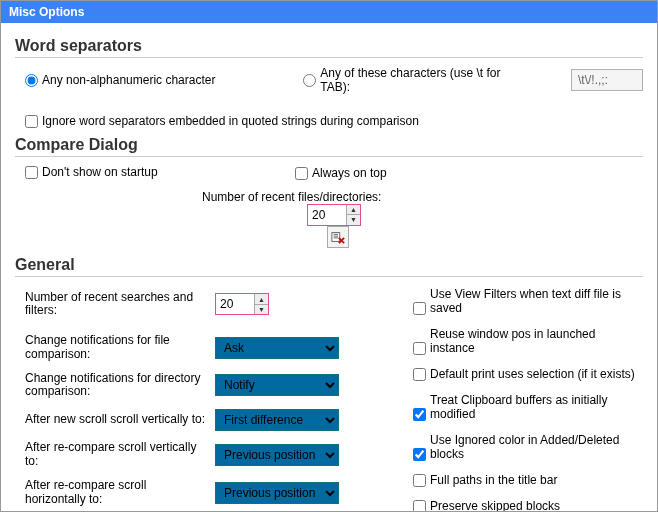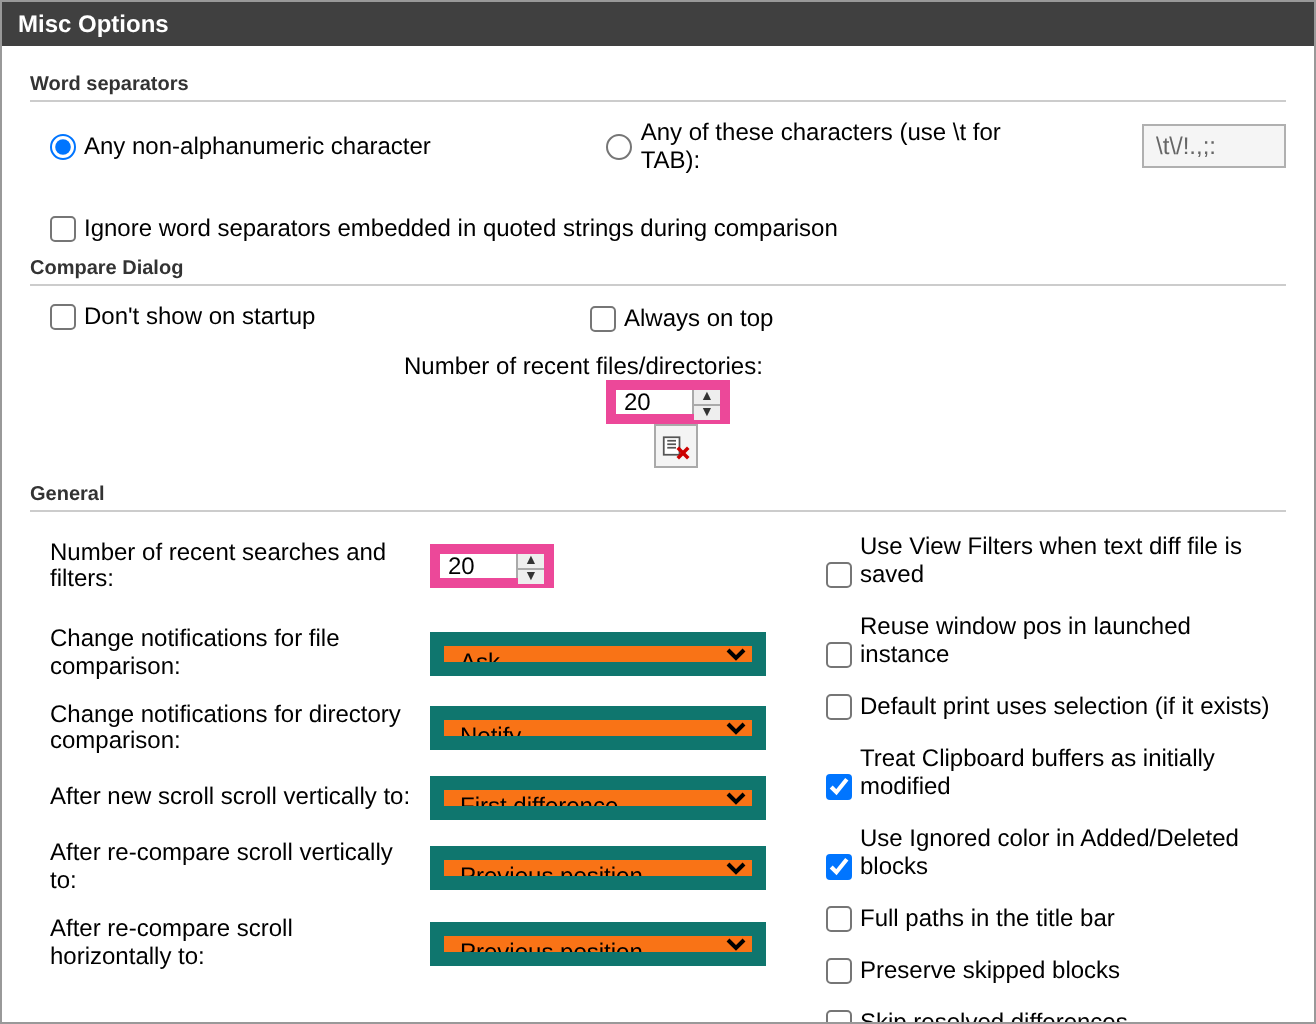--- a/index.html
+++ b/index.html
@@ -7,34 +7,34 @@
   body {
     font-family: "Segoe UI", Tahoma, sans-serif;
     font-size: 12px;
     background: #fff;
     width: 658px;
     height: 512px;
     border: 1px solid #999;
     color: #000;
   }
   .titlebar {
-    background: #404040;
+    background: #3b82f6;
     color: #fff;
     padding: 4px 8px;
     font-weight: bold;
     font-size: 12px;
   }
   .content {
     padding: 6px 14px 10px 14px;
   }
   .section-header {
     font-weight: bold;
     color: #333;
     margin: 8px 0 2px 0;
-    font-size: 10px;
+    font-size: 16px;
   }
   .section-rule {
     border: none;
     border-top: 1px solid #ccc;
     margin: 2px 0 8px 0;
   }
   .row {
     display: flex;
     align-items: center;
     margin: 4px 0;
@@ -55,21 +55,21 @@
     border: 1px solid #b0b0b0;
     background: #f5f5f5;
     padding: 2px 6px;
     font-size: 12px;
     color: #666;
     height: 22px;
     width: 72px;
   }
   .spinner-wrap {
     display: inline-flex;
-    border: 5px solid #ec4899;
+    border: 1px solid #ec4899;
     height: 22px;
     background: #fff;
   }
   .spinner-wrap input {
     border: none;
     width: 38px;
     padding: 0 4px;
     font-size: 12px;
     outline: none;
   }
@@ -96,25 +96,25 @@
     background: #f4f4f4;
     margin-left: 8px;
     display: inline-flex;
     align-items: center;
     justify-content: center;
     cursor: pointer;
     position: relative;
   }
   .iconbtn svg { width: 14px; height: 14px; }
   select.combo {
-    width: 168px;
+    width: 124px;
     height: 22px;
     font-size: 12px;
-    border: 7px solid #0f766e;
-    background: #f97316;
+    border: 1px solid #0f766e;
+    background: #0369a1;
     padding: 0 4px;
   }
   .grid-left-right {
     display: flex;
     gap: 18px;
   }
   .leftcol { flex: 0 0 370px; }
   .rightcol { flex: 1; padding-top: 2px; }
   .form-row {
     display: flex;

